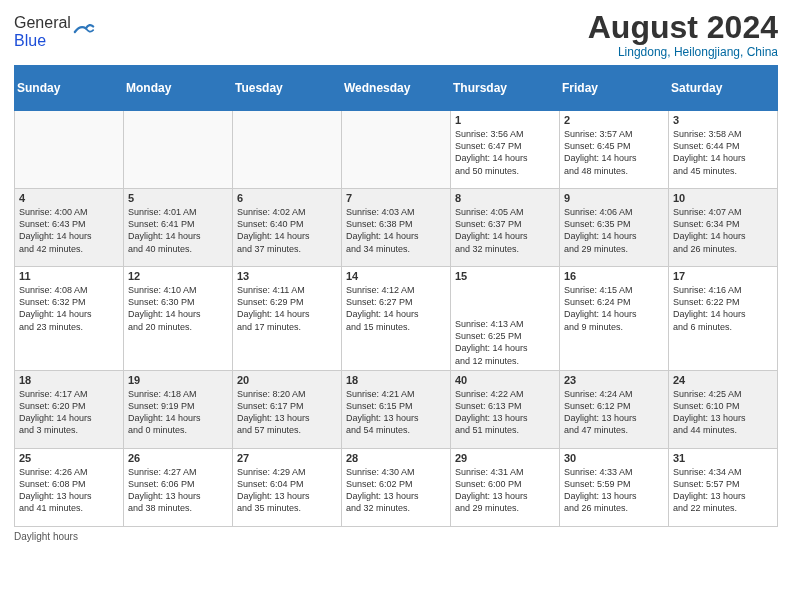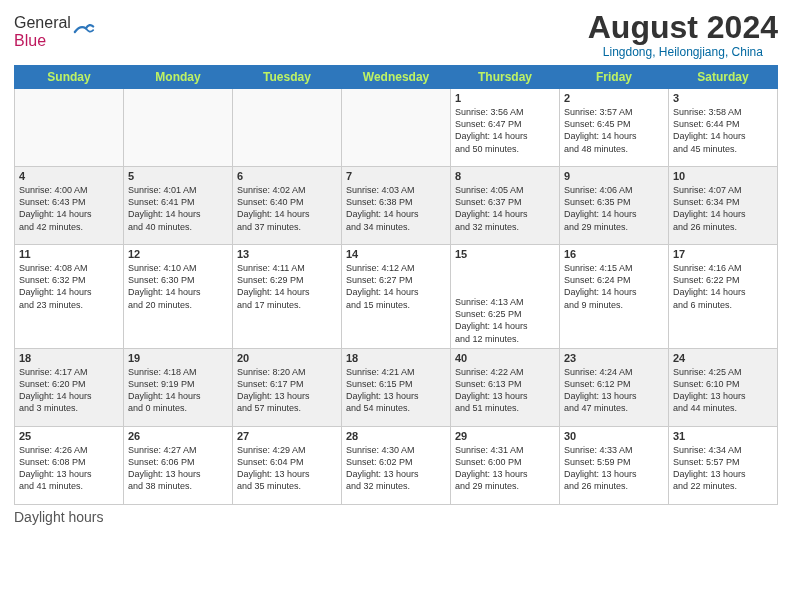--- a/index.html
+++ b/index.html
@@ -20,51 +20,51 @@
       justify-content: space-between;
       align-items: flex-start;
       margin-bottom: 6px;
     }
     .logo {
       display: flex;
       align-items: center;
       margin-top: 4px;
     }
     .logo-general { color: #333; }
-    .logo-blue { color: #be185d; }
+    .logo-blue { color: #1d4ed8; }
     .logo-icon {
       width: 22px;
       height: 22px;
       margin-left: 2px;
     }
     .title-block {
-      text-align: center;
+      text-align: right;
     }
     .month-year {
       font-size: 32px;
       font-weight: bold;
       color: #333;
       line-height: 1.1;
     }
     .location {
       font-size: 12px;
       color: #0369a1;
     }
     table {
       width: 100%;
       border-collapse: collapse;
       table-layout: fixed;
     }
     .day-header {
       background-color: #2e77bc;
-      color: #bef264;
-      text-align: center;
+      color: #ffffff;
+      text-align: left;
       font-size: 12px;
       font-weight: bold;
-      padding: 4px 2px;
+      padding: 15px 2px;
       border: 1px solid #2e77bc;
     }
     td {
       border: 1px solid #ccc;
       vertical-align: top;
       padding: 3px 4px;
       font-size: 9.5px;
       color: #333;
       height: 78px;
       background: #fff;
@@ -81,21 +81,21 @@
       margin-bottom: 2px;
       display: block;
     }
     .cell-text {
       font-size: 9px;
       line-height: 1.35;
       color: #333;
     }
     .footer {
       margin-top: 4px;
-      font-size: 14px;
+      font-size: 10px;
       color: #555;
       display: flex;
       gap: 20px;
     }
   </style>
 </head>
 <body>
 
 <div class="page">
   <div class="header">

